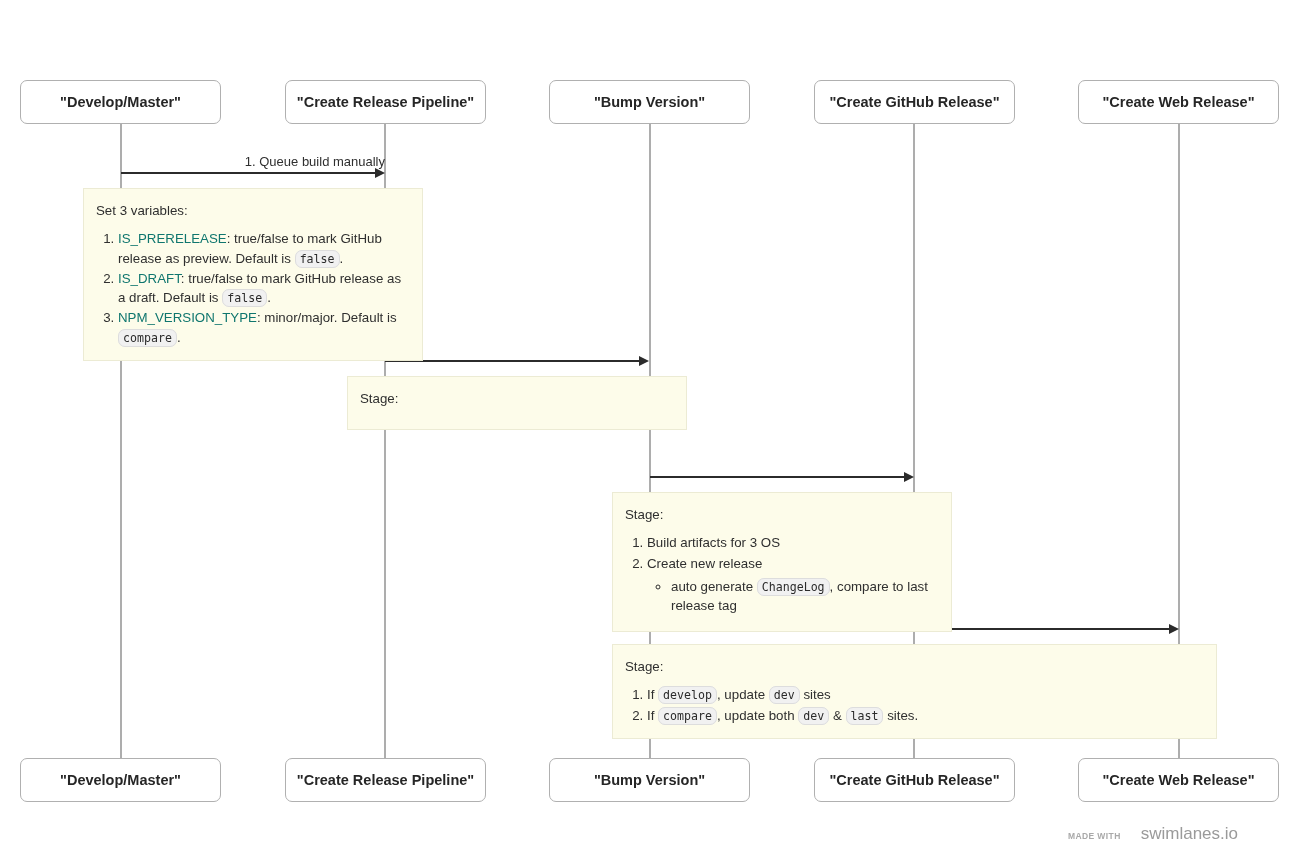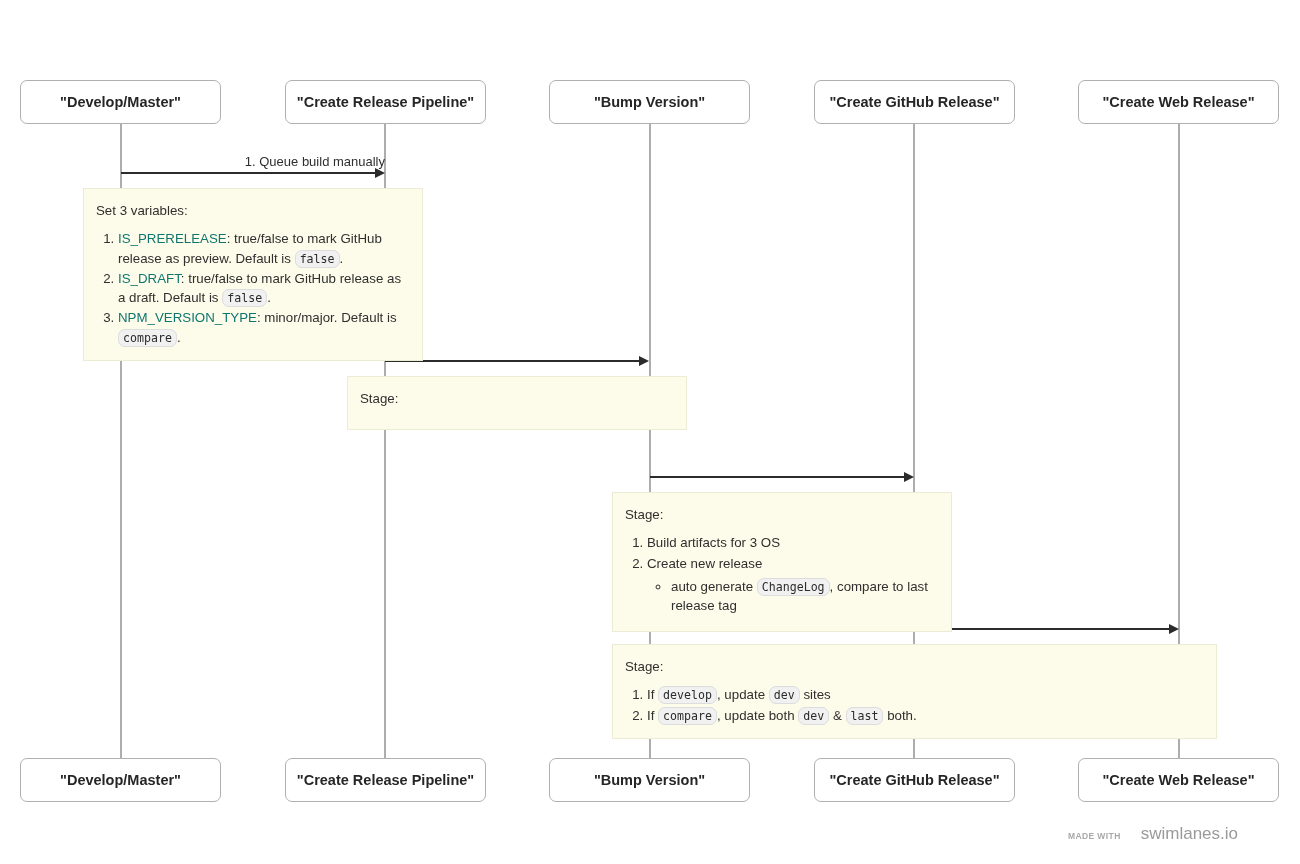--- a/index.html
+++ b/index.html
@@ -214,21 +214,21 @@
   <div class="message" style="left:650px; top:608px; width:529px; height:22px;">
     <div class="label"></div>
     <div class="line"></div>
     <div class="head"></div>
   </div>
 
   <div class="note" style="left:612px; top:644px; width:605px;">
     <p class="note-title">Stage:</p>
     <ol>
       <li><span>If </span><code>develop</code><span>, update </span><code>dev</code><span> sites</span></li>
-      <li><span>If </span><code>compare</code><span>, update both </span><code>dev</code><span> &amp; </span><code>last</code><span> both.</span></li>
+      <li><span>If </span><code>compare</code><span>, update both </span><code>dev</code><span> &amp; </span><code>last</code><span> sites.</span></li>
     </ol>
   </div>
 
   <div class="participant" style="left:20px;  top:758px; width:201px;">
     <span>"Develop/Master"</span>
   </div>
   <div class="participant" style="left:285px; top:758px; width:201px;">
     <span>"Create Release Pipeline"</span>
   </div>
   <div class="participant" style="left:549px; top:758px; width:201px;">

